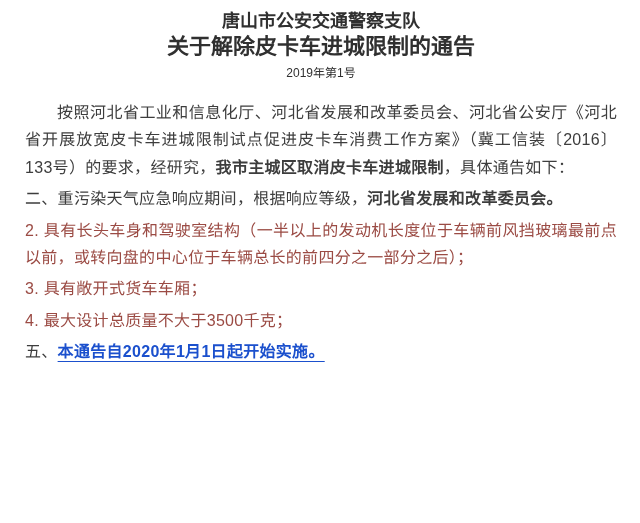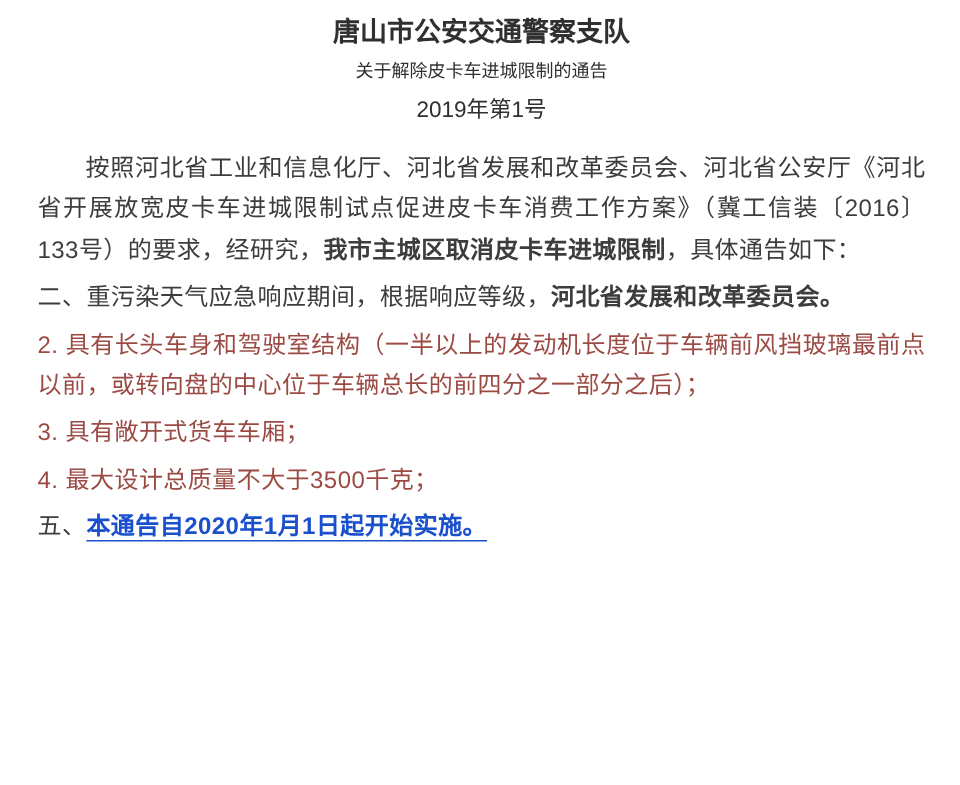--- a/index.html
+++ b/index.html
@@ -25,27 +25,27 @@
     color: var(--heading-text, #303030);
     margin-bottom: 13px;
   }
   .doc-authority {
     font-size: 18px;
     line-height: 26px;
     font-weight: bold;
     margin: 0;
   }
   .doc-title {
-    font-size: 12px;
+    font-size: 22px;
     line-height: 26px;
-    font-weight: normal;
+    font-weight: bold;
     margin: 0;
   }
   .doc-issue-no {
-    font-size: 15px;
+    font-size: 12px;
     line-height: 25px;
     font-weight: normal;
     color: var(--heading-text, #303030);
     margin-top: 1px;
   }
   .doc-body {
     font-size: 16px;
     line-height: 27.4px;
     color: var(--body-text, #3d3d3d);
     letter-spacing: 0.3px;

